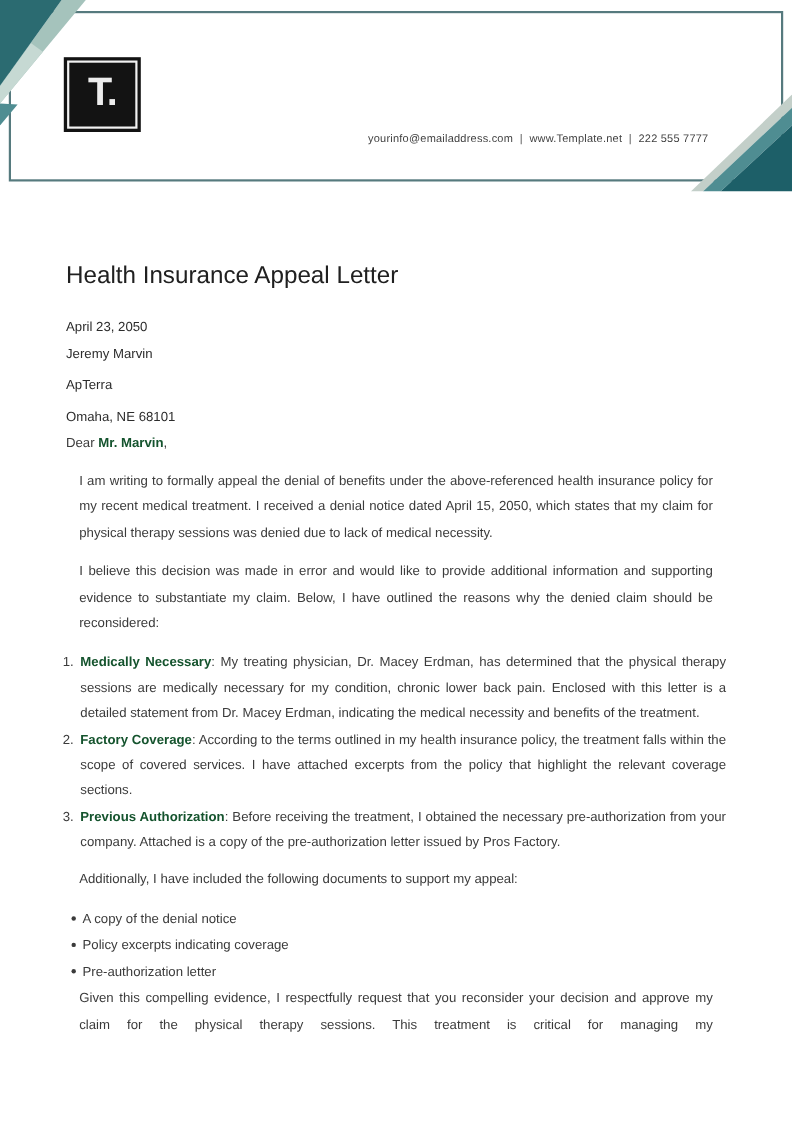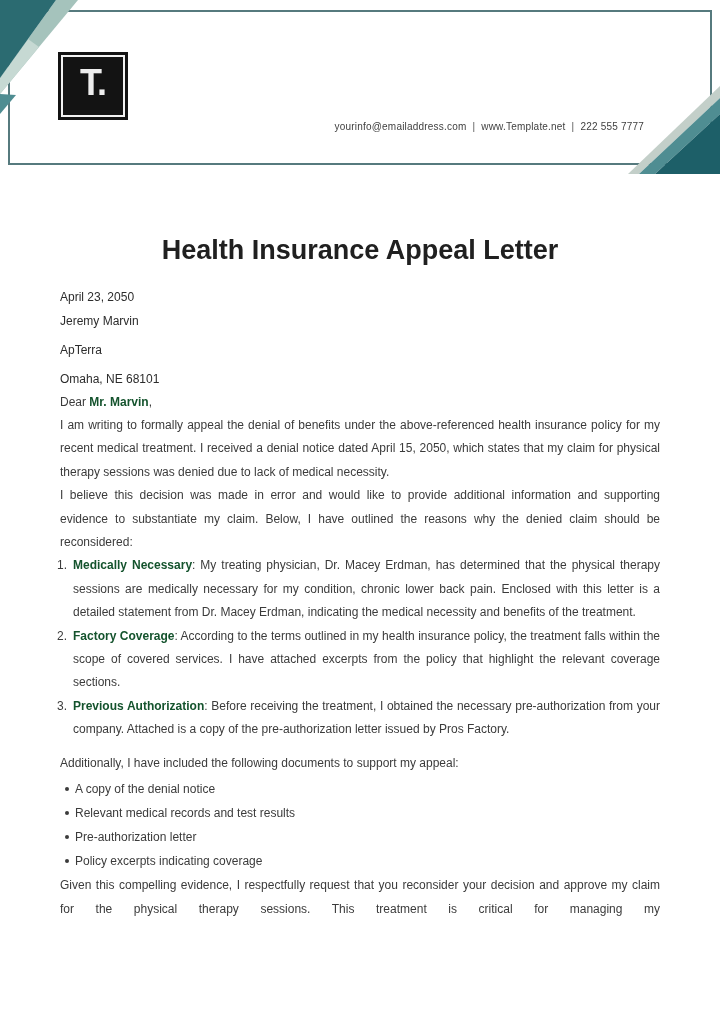--- a/index.html
+++ b/index.html
@@ -57,38 +57,38 @@
 
   
   .letter {
     position: absolute;
     left: 60px; top: 237px;
     width: 600px;
     color: #3b3b3b;
   }
   .letter-title {
     margin: 0 0 22px 0;
-    font-size: 27px;
+    font-size: 22px;
     line-height: 26px;
-    font-weight: bold;
-    text-align: center;
+    font-weight: normal;
+    text-align: left;
     color: #202020;
   }
   .info {
     margin: 0;
     font-size: 12px;
     line-height: 24px;
     font-weight: normal;
     color: #2c2c2c;
   }
   .info.gap { margin-top: 5px; }
   .salutation { margin: 0; font-size: 12px; line-height: 23px; }
   .salutation b, .reasons b { font-weight: bold; color: #14532d; }
   .para {
-    margin: 0;
+    margin: 12px;
     font-size: 12px;
     line-height: 23.4px;
     text-align: justify;
   }
   .reasons {
     margin: 0 0 0 -3px;
     padding: 0;
     list-style: none;
   }
   .reasons li {
@@ -169,21 +169,20 @@
     <ol class="reasons">
       <li><span class="num">1.</span><b>Medically Necessary</b><span>: My treating physician, Dr. Macey Erdman, has determined that the physical therapy sessions are medically necessary for my condition, chronic lower back pain. Enclosed with this letter is a detailed statement from Dr. Macey Erdman, indicating the medical necessity and benefits of the treatment.</span></li>
       <li><span class="num">2.</span><b>Factory Coverage</b><span>: According to the terms outlined in my health insurance policy, the treatment falls within the scope of covered services. I have attached excerpts from the policy that highlight the relevant coverage sections.</span></li>
       <li><span class="num">3.</span><b>Previous Authorization</b><span>: Before receiving the treatment, I obtained the necessary pre-authorization from your company. Attached is a copy of the pre-authorization letter issued by Pros Factory.</span></li>
     </ol>
 
     <p class="para intro">Additionally, I have included the following documents to support my appeal:</p>
 
     <ul class="documents">
       <li>A copy of the denial notice</li>
-      <li>Relevant medical records and test results</li>
+      <li>Policy excerpts indicating coverage</li>
       <li>Pre-authorization letter</li>
-      <li>Policy excerpts indicating coverage</li>
     </ul>
 
     <p class="para cutoff">Given this compelling evidence, I respectfully request that you reconsider your decision and approve my claim for the physical therapy sessions. This treatment is critical for managing my</p>
 
   </div>
 </div>
 
 </body></html>

